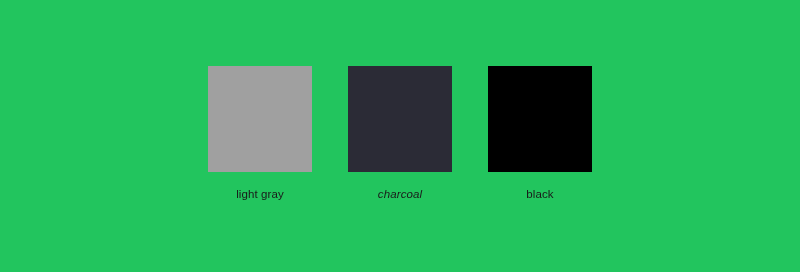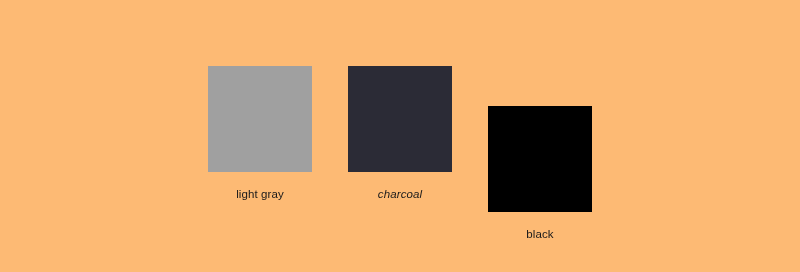--- a/index.html
+++ b/index.html
@@ -44,32 +44,32 @@
     line-height: 13px;
     color: #1a1a1a;
     text-align: center;
     white-space: nowrap;
     letter-spacing: 0.1px;
   }
 </style>
 </head>
 <body style="background: rgb(255, 255, 255);">
 
-<div id="palette-canvas" style="width: 800px; height: 272px; background: #fdba74;">
+<div id="palette-canvas" style="width: 800px; height: 272px; background: #22c55e;">
   <div class="swatch-group" style="gap: 36px; left: 208px; top: 66px;">
 
     <div class="swatch-cell" style="width: 104px;">
       <div class="swatch-chip" style="background: rgb(160, 160, 160); width: 104px; height: 106px;"></div>
       <div class="swatch-label" style="color: rgb(26, 26, 26);">light gray</div>
     </div>
 
     <div class="swatch-cell" style="width: 104px;">
       <div class="swatch-chip" style="background: rgb(43, 43, 54); width: 104px; height: 106px;"></div>
       <div class="swatch-label" style="color: rgb(26, 26, 26); font-style: italic;">charcoal</div>
     </div>
 
-    <div class="swatch-cell" style="width: 104px; margin-top: 40px;">
+    <div class="swatch-cell" style="width: 104px;">
       <div class="swatch-chip" style="background: rgb(0, 0, 0); width: 104px; height: 106px;"></div>
       <div class="swatch-label" style="color: rgb(26, 26, 26);">black</div>
     </div>
 
   </div>
 </div>
 
 </body></html>

